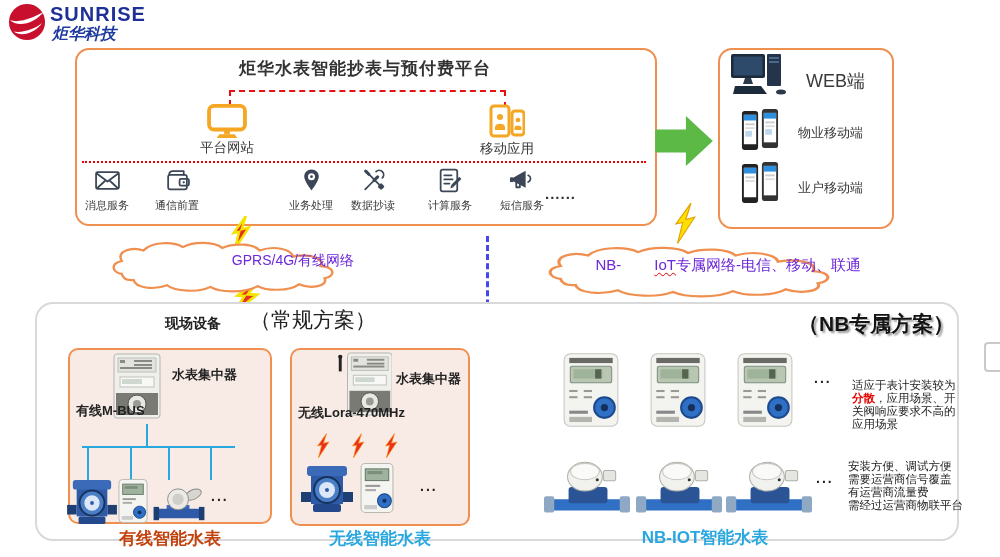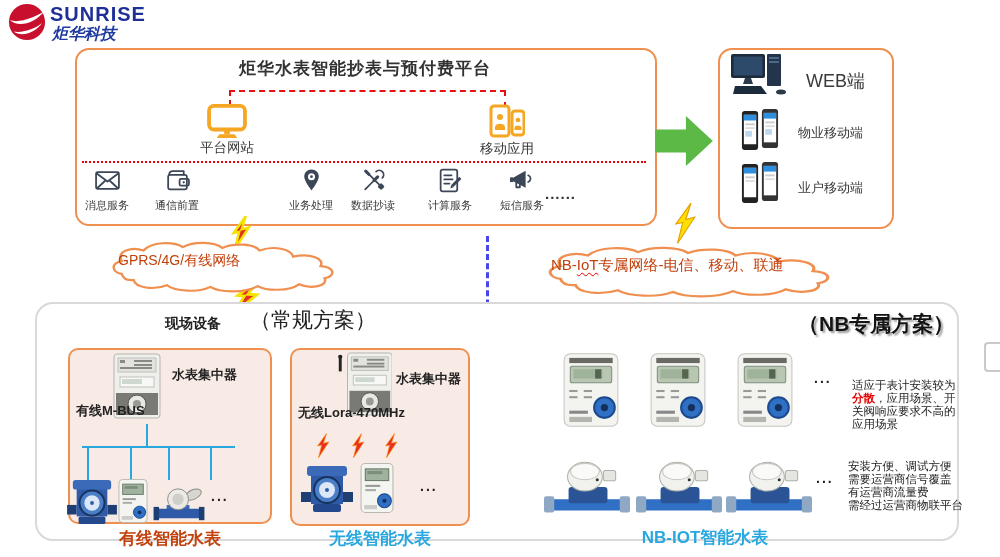--- a/index.html
+++ b/index.html
@@ -29,22 +29,22 @@
   
   .svc{position:absolute;top:167px;width:72px;display:flex;flex-direction:column;align-items:center;}
   .svcic{width:27px;height:27px;stroke:#3b4756;stroke-width:1.7;fill:none;stroke-linecap:round;stroke-linejoin:round;}
   .svclbl{font-size:11px;margin-top:4px;color:#3a3a3a;white-space:nowrap;}
   
   .bolt-yellow{fill:#ffdf00;stroke:#e0a000;stroke-width:1.5;}
   .bolt-redyellow{fill:#e63022;stroke:#f5e400;stroke-width:4;}
   .bolt-red{fill:#e63022;stroke:#ff8800;stroke-width:1.5;}
   
   .cloudline{fill:#ffffff;stroke:#f09050;stroke-width:2.5;}
-  .cloudtxt{position:absolute;text-align:left;color:#c2410c;}
-  .wavy{text-decoration:underline wavy #e60000 1px;text-underline-offset:2px;}
+  .cloudtxt{position:absolute;text-align:right;color:#6d28d9;}
+  .wavy{text-decoration:underline wavy #e60000 1px;text-underline-offset:2px;margin-left:33px;}
   .emboss{font-weight:bold;color:#141414;text-shadow:-1px -1px 0 #ffffff,2px 2px 2px #9a9a9a;text-align:right;}
 </style>
 </head>
 <body>
 
 <div id="canvas">
 
   <svg width="0" height="0" style="position:absolute">
     <defs>
       <symbol id="sym-bolt" viewBox="0 0 40 56">

